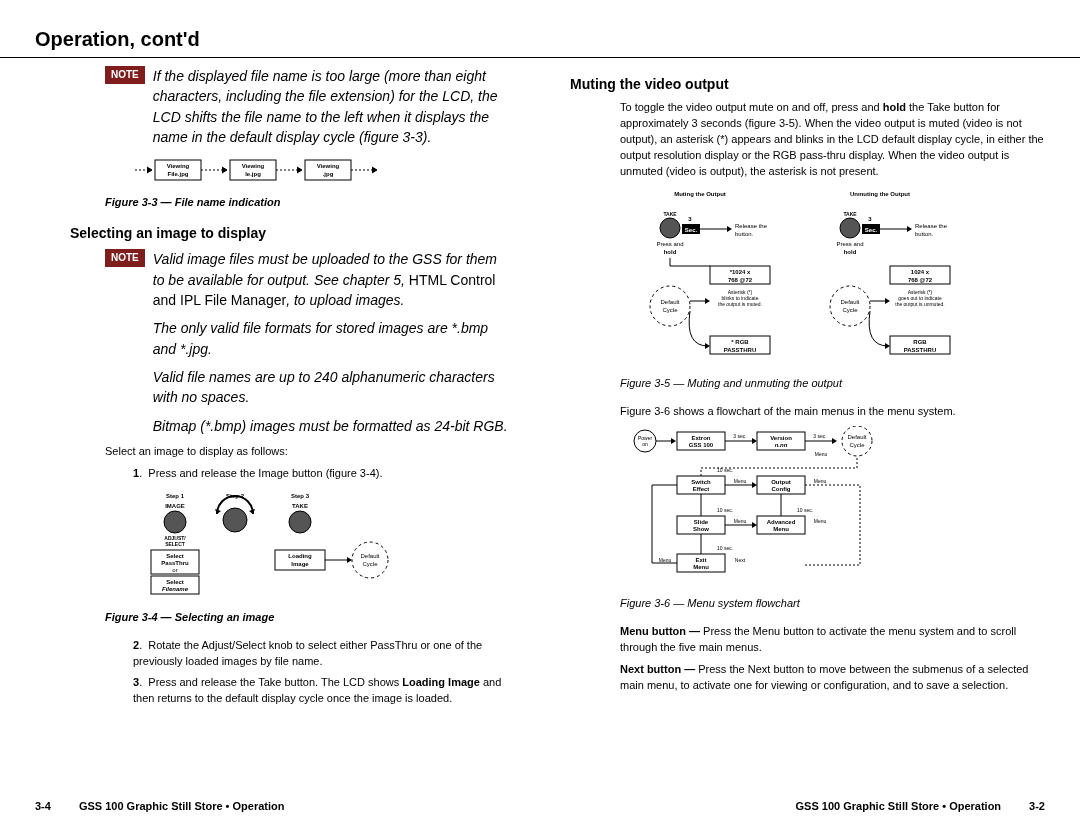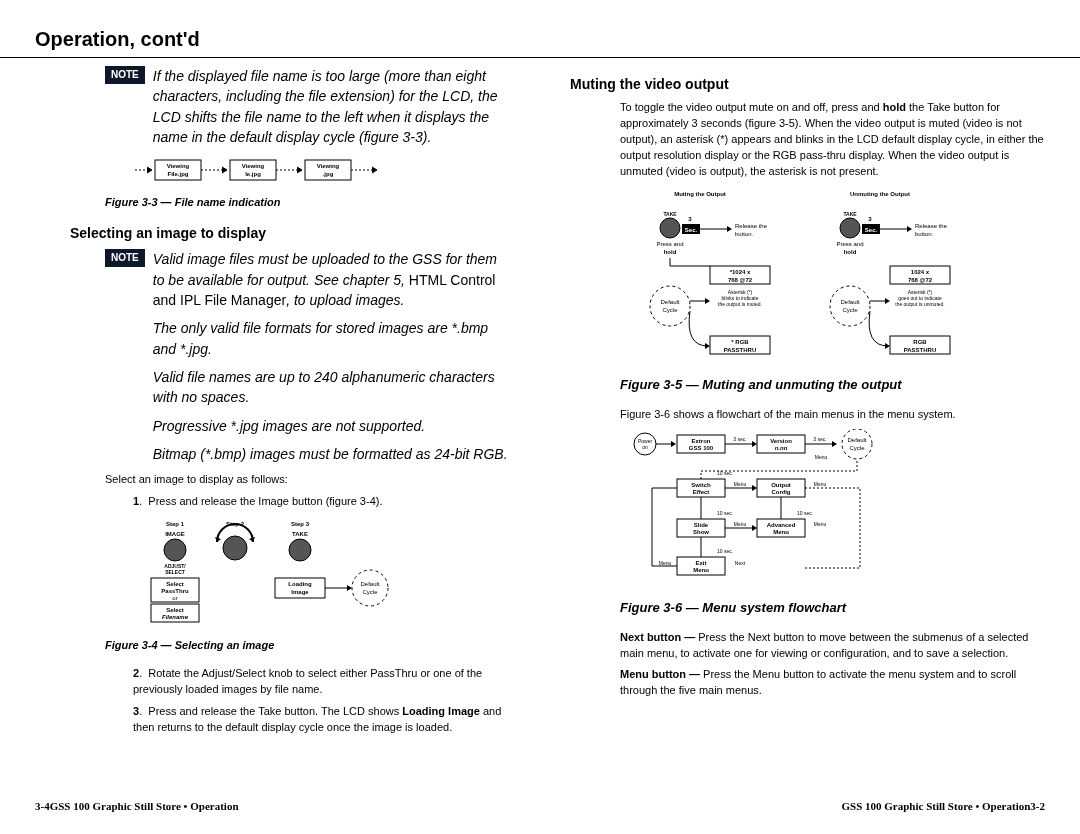--- a/index.html
+++ b/index.html
@@ -29,21 +29,21 @@
     font-size: 11px;
     line-height: 1.45;
   }
   .col.left { padding-right: 35px; }
   .col.right { padding-left: 25px; }
   .note-block {
     display: flex;
     margin-bottom: 6px;
   }
   .note-box {
-    background: #0f172a;
+    background: #7f1d1d;
     color: #fff;
     font-weight: 700;
     font-size: 10px;
     padding: 2px 6px;
     height: 14px;
     margin-right: 8px;
     flex-shrink: 0;
   }
   .note-body {
     font-style: italic;
@@ -79,26 +79,26 @@
   .figure-area {
     margin: 8px 0 6px 80px;
   }
   .footer {
     display: flex;
     justify-content: space-between;
     padding: 0 35px 22px 35px;
     font-size: 11px;
     font-weight: 700;
   }
-  .footer-left, .footer-right { display:flex; gap:0;font-family:Liberation Serif, serif;}
+  .footer-left, .footer-right { display:flex; gap:28px;}
   svg { display:block; }
   .right-fig-caption {
-    font-weight:700;
+    font-weight:400;
     font-style:italic;
-    font-size:13px;
+    font-size:11px;
     margin:10px 0 12px 50px;
   }
 </style>
 </head>
 <body>
 
 <div class="page-header">Operation, cont'd</div>
 
 <div class="columns">
 
@@ -131,21 +131,20 @@
     <div class="fig-caption">Figure 3-3 — File name indication</div>
 
     <h3 style="margin-left:35px;">Selecting an image to display</h3>
 
     <div class="note-block indent-note">
       <div class="note-box">NOTE</div>
       <div class="note-body">
         <span style="font-style:italic;">Valid image files must be uploaded to the GSS for them to be available for output.  See chapter 5, </span><span style="font-style:normal;">HTML Control and IPL File Manager</span><span style="font-style:italic;">, to upload images.</span>
         <p style="margin:8px 0 0 0;font-style:italic;">The only valid file formats for stored images are *.bmp and *.jpg.</p>
         <p style="margin:8px 0 0 0;font-style:italic;">Valid file names are up to 240 alphanumeric characters with no spaces.</p>
-        <p style="margin:8px 0 0 0;font-style:italic;">Progressive *.jpg images are not supported.</p>
         <p style="margin:8px 0 0 0;font-style:italic;">Bitmap (*.bmp) images must be formatted as 24-bit RGB.</p>
       </div>
     </div>
 
     <p class="body-text" style="margin:8px 0 4px 70px;">Select an image to display as follows:</p>
 
     <ol style="list-style: none;">
       <li><b>1</b>.&nbsp;&nbsp;<span>Press and release the Image button (figure 3-4).</span></li>
     </ol>
 
@@ -334,24 +333,24 @@
           <text x="115" y="136" font-size="5">Next</text>
           <text x="100" y="124" font-size="5">10 sec.</text>
           <path d="M76 108 v20" stroke="#000"></path>
           <path d="M52 137 h-25 v-78 h25" stroke="#000" fill="none"></path>
         </g>
       </svg>
     </div>
     <div class="right-fig-caption">Figure 3-6 — Menu system flowchart</div>
 
     <div class="dl-line">
+      <div><b>Menu button —</b><span> Press the Menu button to activate the menu system and to scroll through the five main menus.</span></div>
+    </div>
+    <div class="dl-line">
       <div><b>Next button —</b><span> Press the Next button to move between the submenus of a selected main menu, to activate one for viewing or configuration, and to save a selection.</span></div>
-    </div>
-    <div class="dl-line">
-      <div><b>Menu button —</b><span> Press the Menu button to activate the menu system and to scroll through the five main menus.</span></div>
     </div>
   </div>
 </div>
 
 <div class="footer">
   <div class="footer-left">
     <span>3-4</span>
     <span>GSS 100 Graphic Still Store • Operation</span>
   </div>
   <div class="footer-right">

